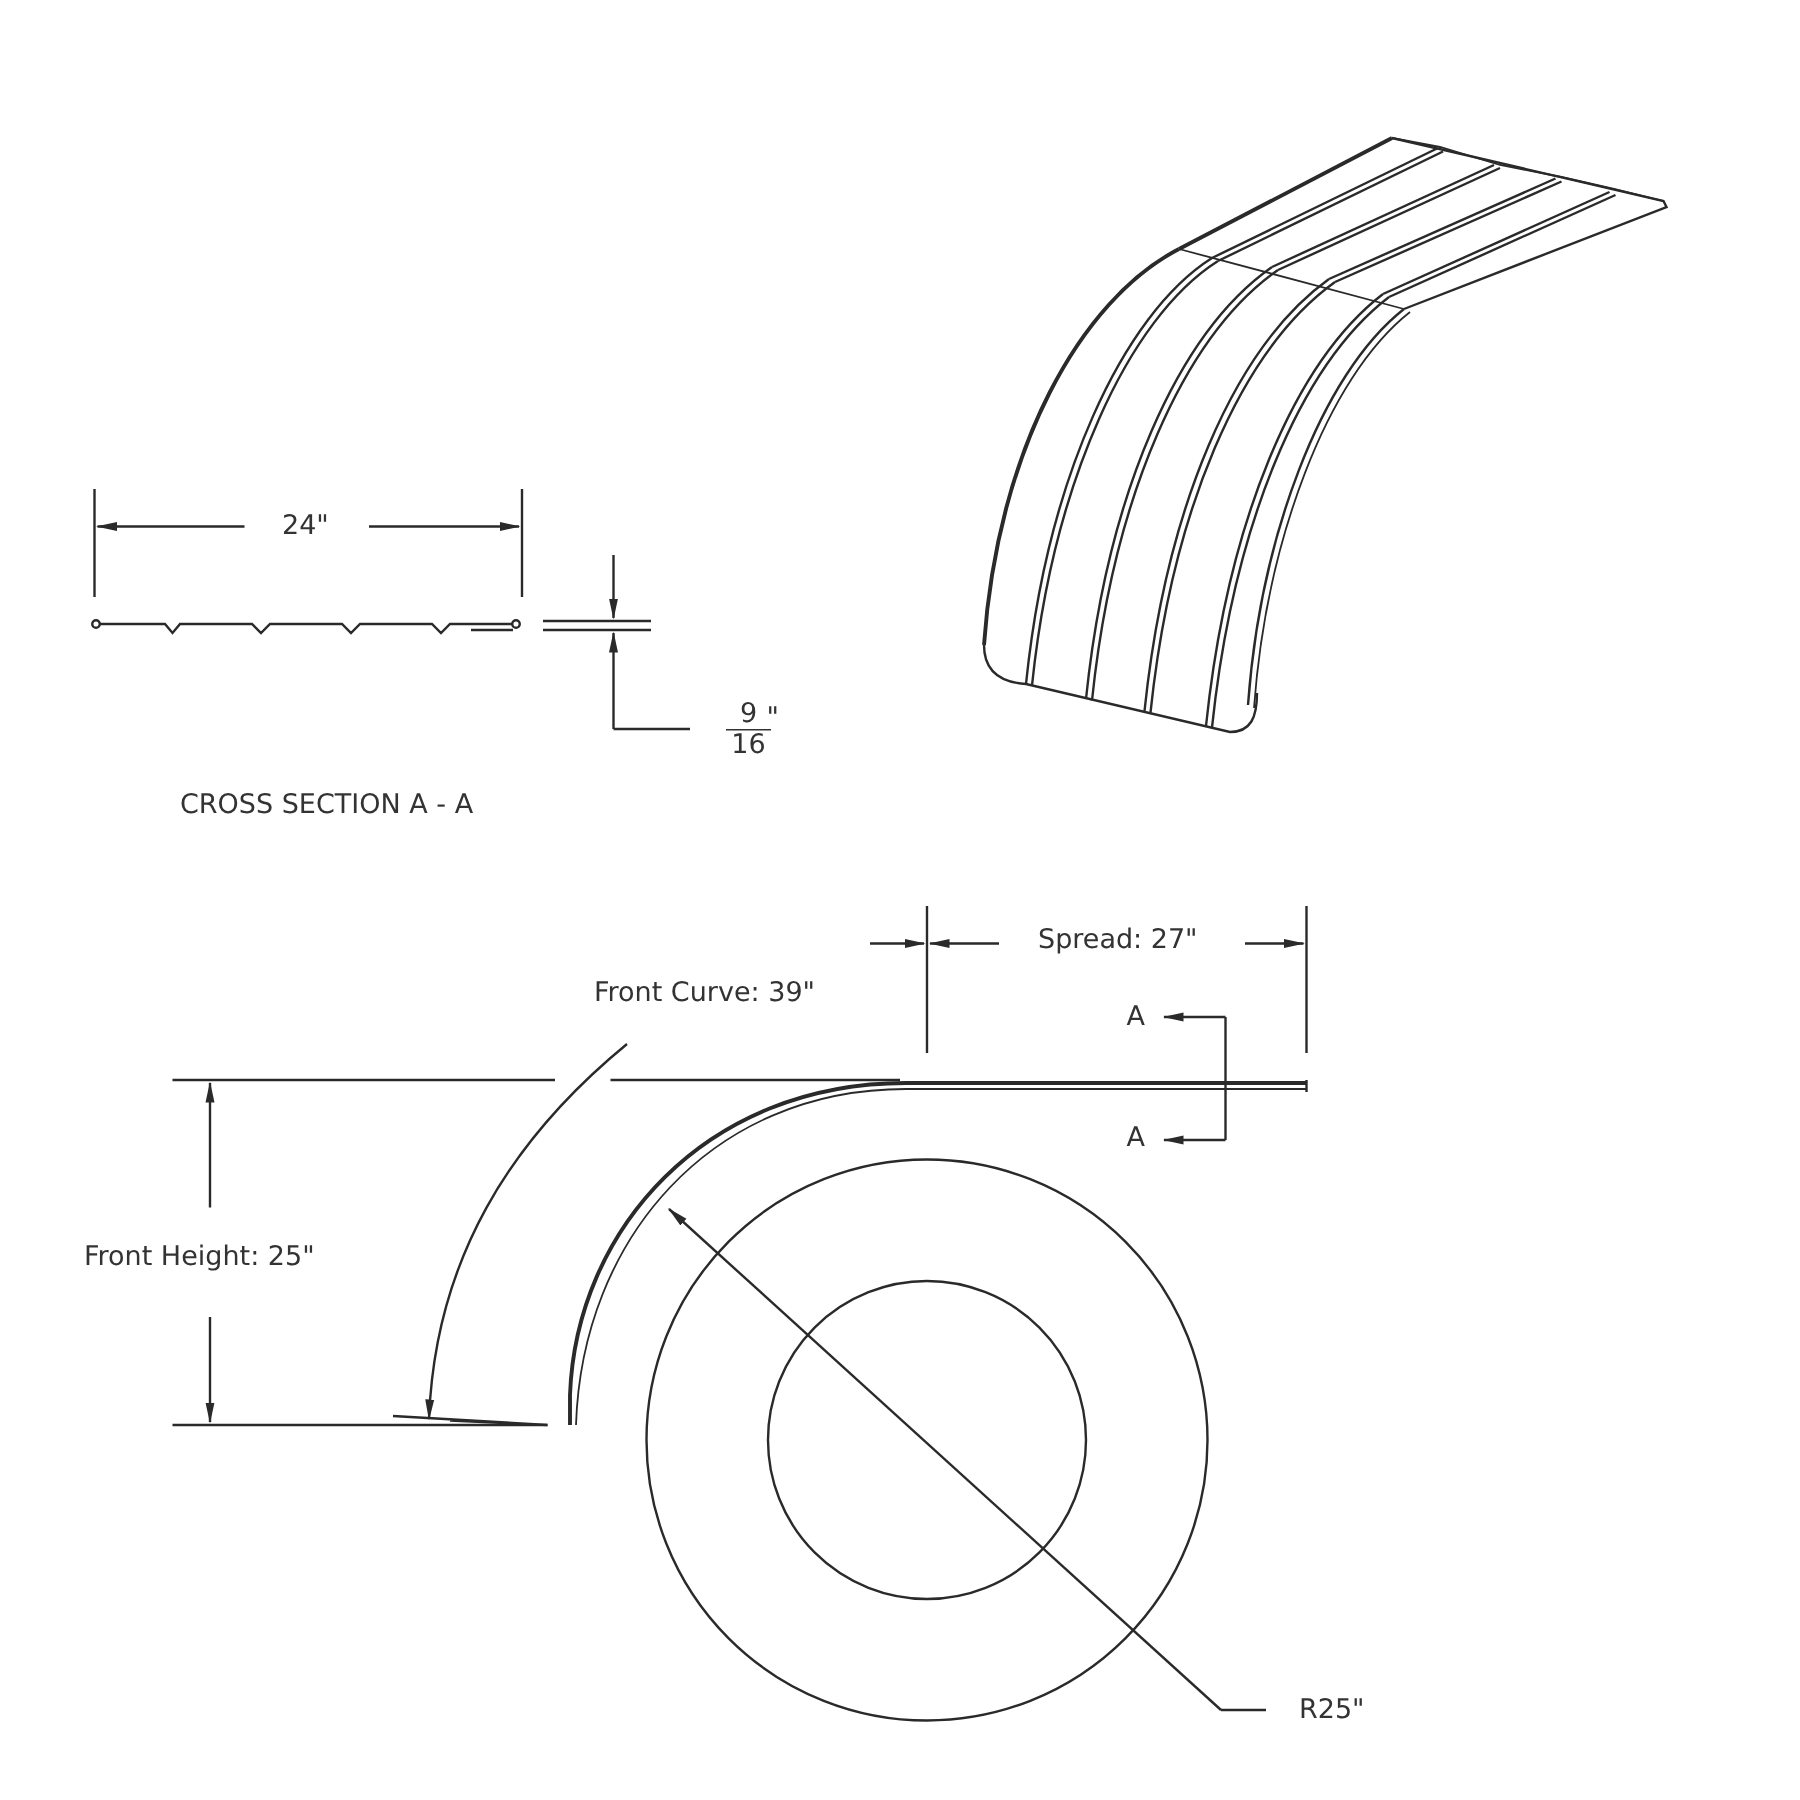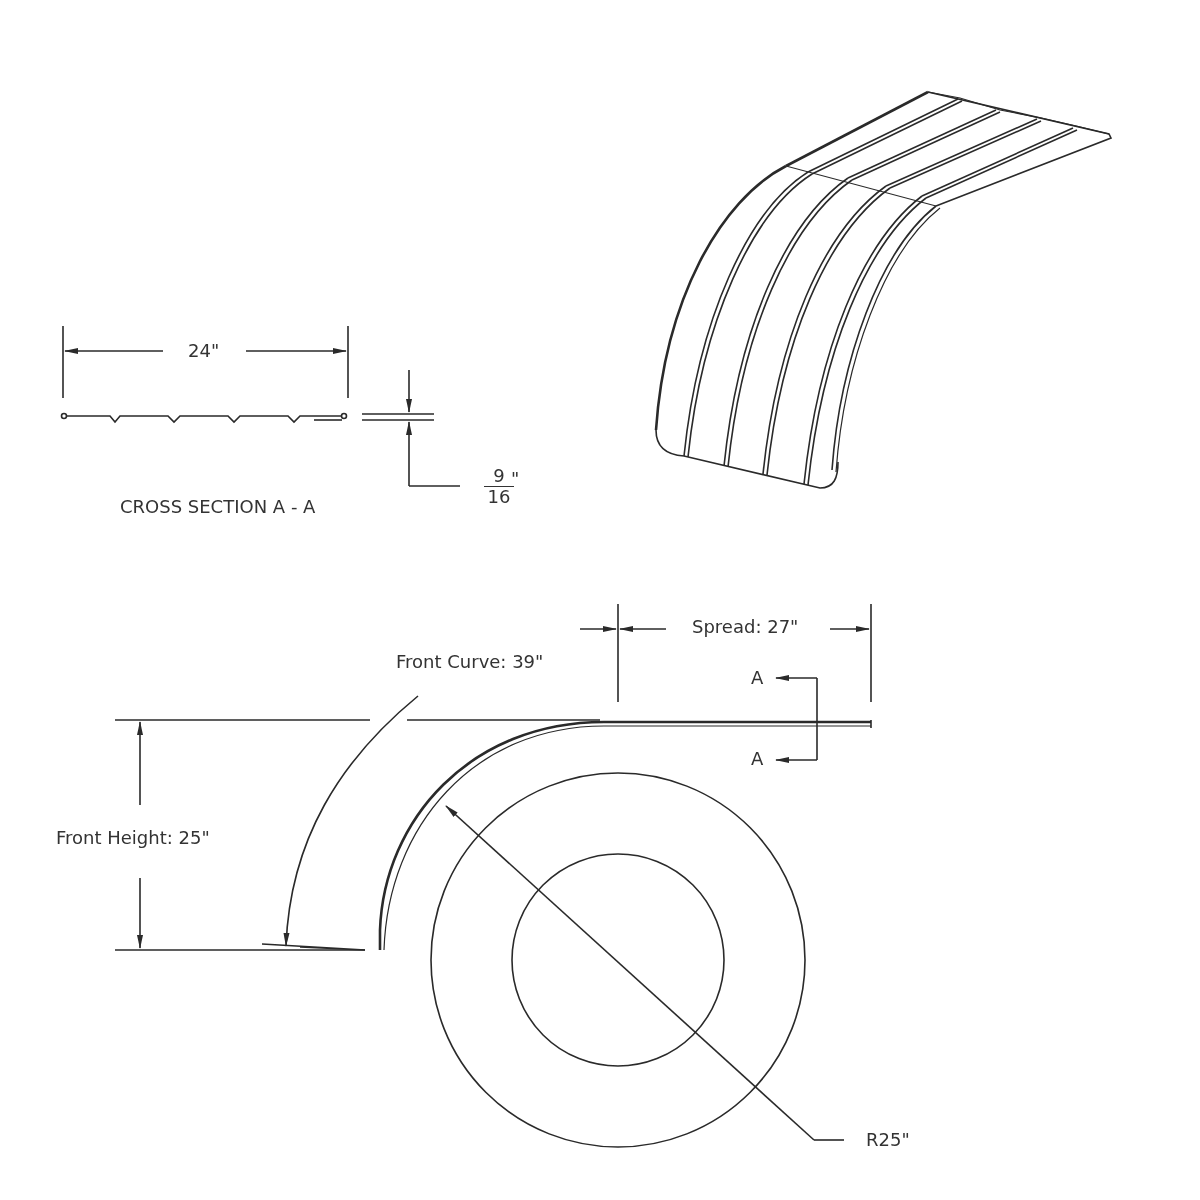--- a/index.html
+++ b/index.html
@@ -104,20 +104,20 @@
   </g>
 </svg>
 
 <div class="lbl" style="left:188px;top:342px;">24"</div>
 <div class="frac" style="left:484px;top:467px;width:30px;">
   <div>9</div>
   <div class="bar"></div>
   <div>16</div>
 </div>
 <div class="lbl" style="left:511px;top:470px;">"</div>
-<div class="lbl" style="left:120px;top:498px;">CROSS SECTION A - A</div>
+<div class="lbl" style="left:120px;top:528px;">CROSS SECTION A - A</div>
 
 <div class="lbl" style="left:692px;top:618px;">Spread: 27"</div>
 <div class="lbl" style="left:396px;top:653px;">Front Curve: 39"</div>
 <div class="lbl" style="left:56px;top:829px;">Front Height: 25"</div>
 <div class="lbl" style="left:751px;top:669px;">A</div>
 <div class="lbl" style="left:751px;top:750px;">A</div>
 <div class="lbl" style="left:866px;top:1131px;">R25"</div>
 
 </body></html>

